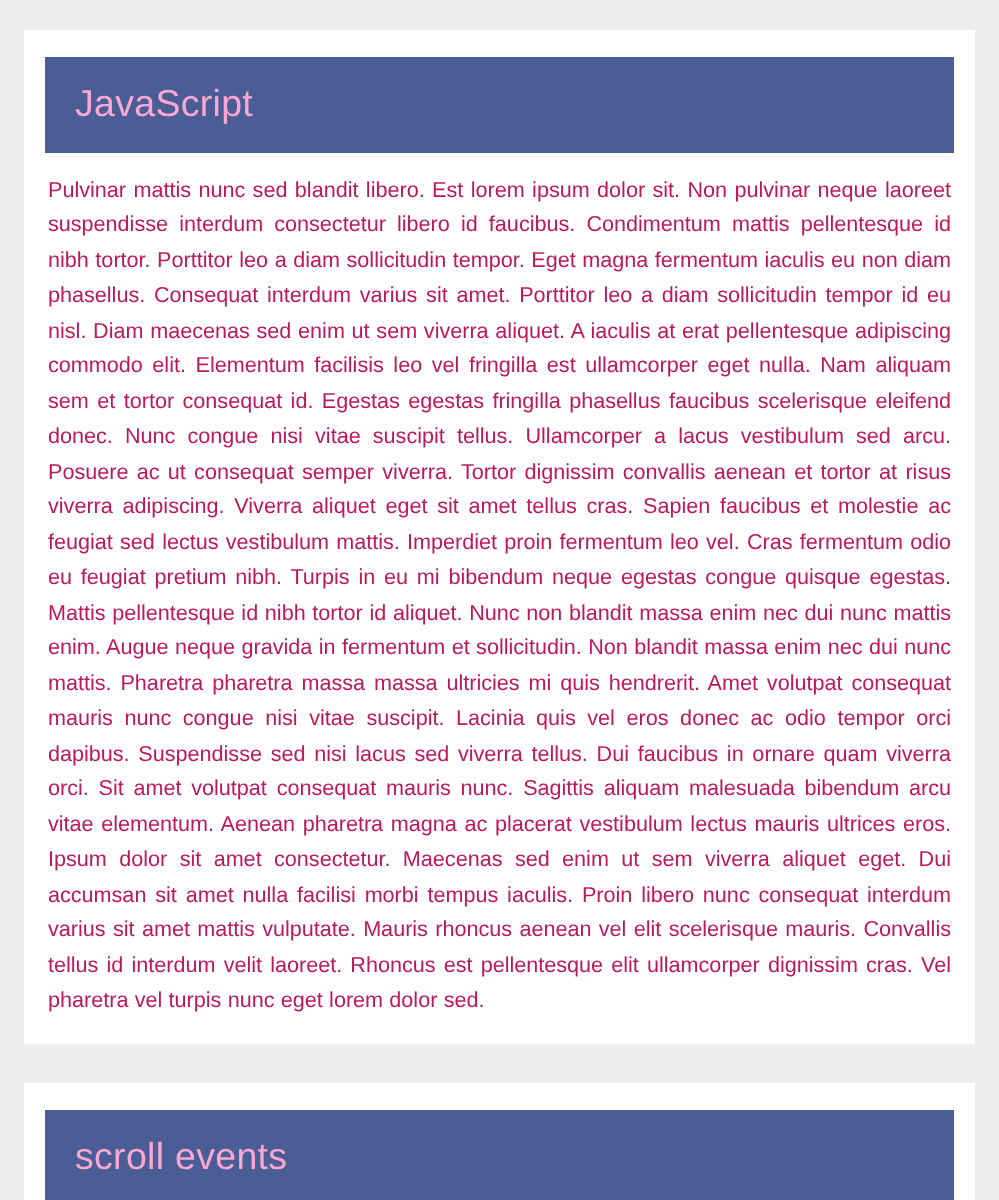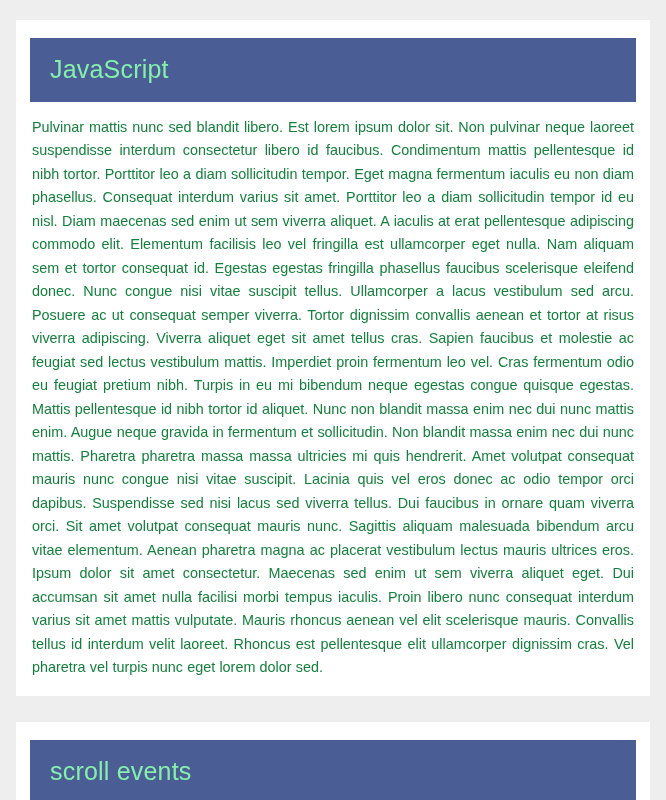--- a/index.html
+++ b/index.html
@@ -24,30 +24,30 @@
     box-sizing: border-box;
     padding: 18px 14px 16px 14px;
     margin-bottom: 26px;
   }
   .card.last {
     padding-bottom: 0;
     margin-bottom: 0;
   }
   .section-header {
     background: #4a5d94;
-    color: #86efac;
+    color: #f9a8d4;
     font-size: 25px;
     font-weight: normal;
     line-height: 1.1;
     padding: 18px 0 18px 20px;
     margin: 0 0 14px 0;
     letter-spacing: 0.2px;
   }
   .body-text {
-    color: #15803d;
+    color: #be185d;
     font-size: 14.4px;
     line-height: 23.5px;
     text-align: justify;
     margin: 0;
     padding: 0 2px 0 2px;
     word-spacing: 0.2px;
   }
 </style>
 </head>
 <body>

